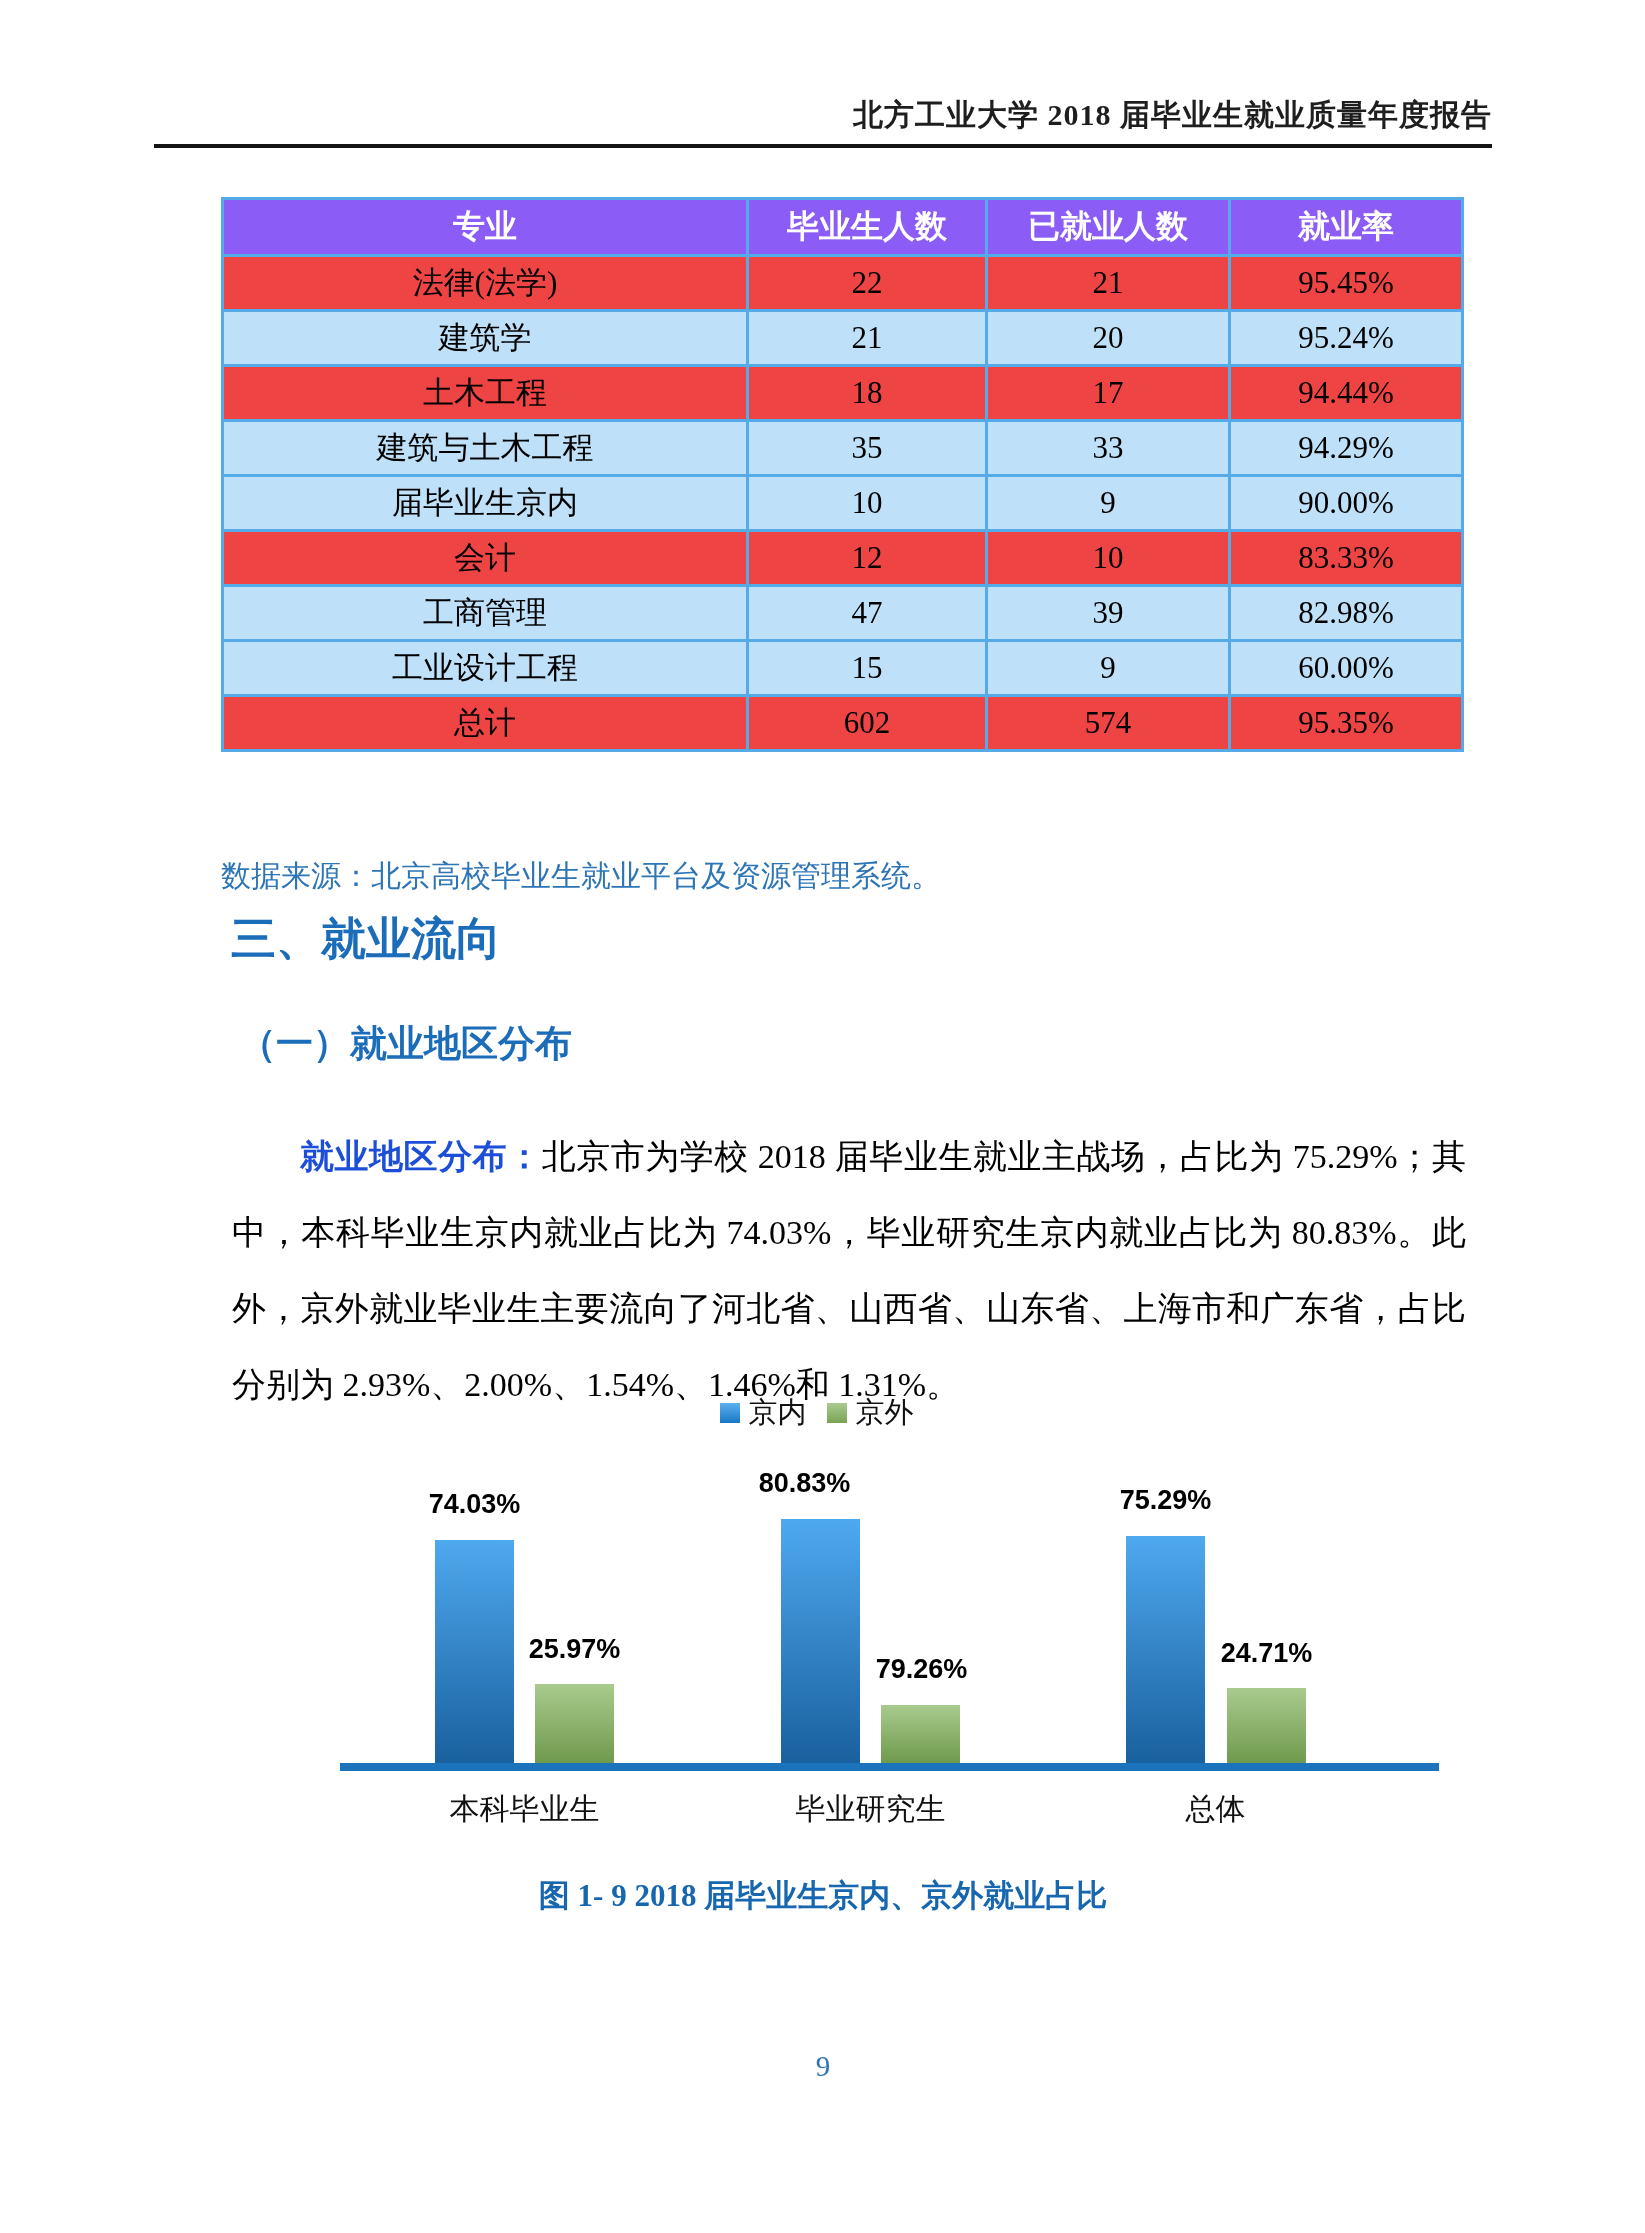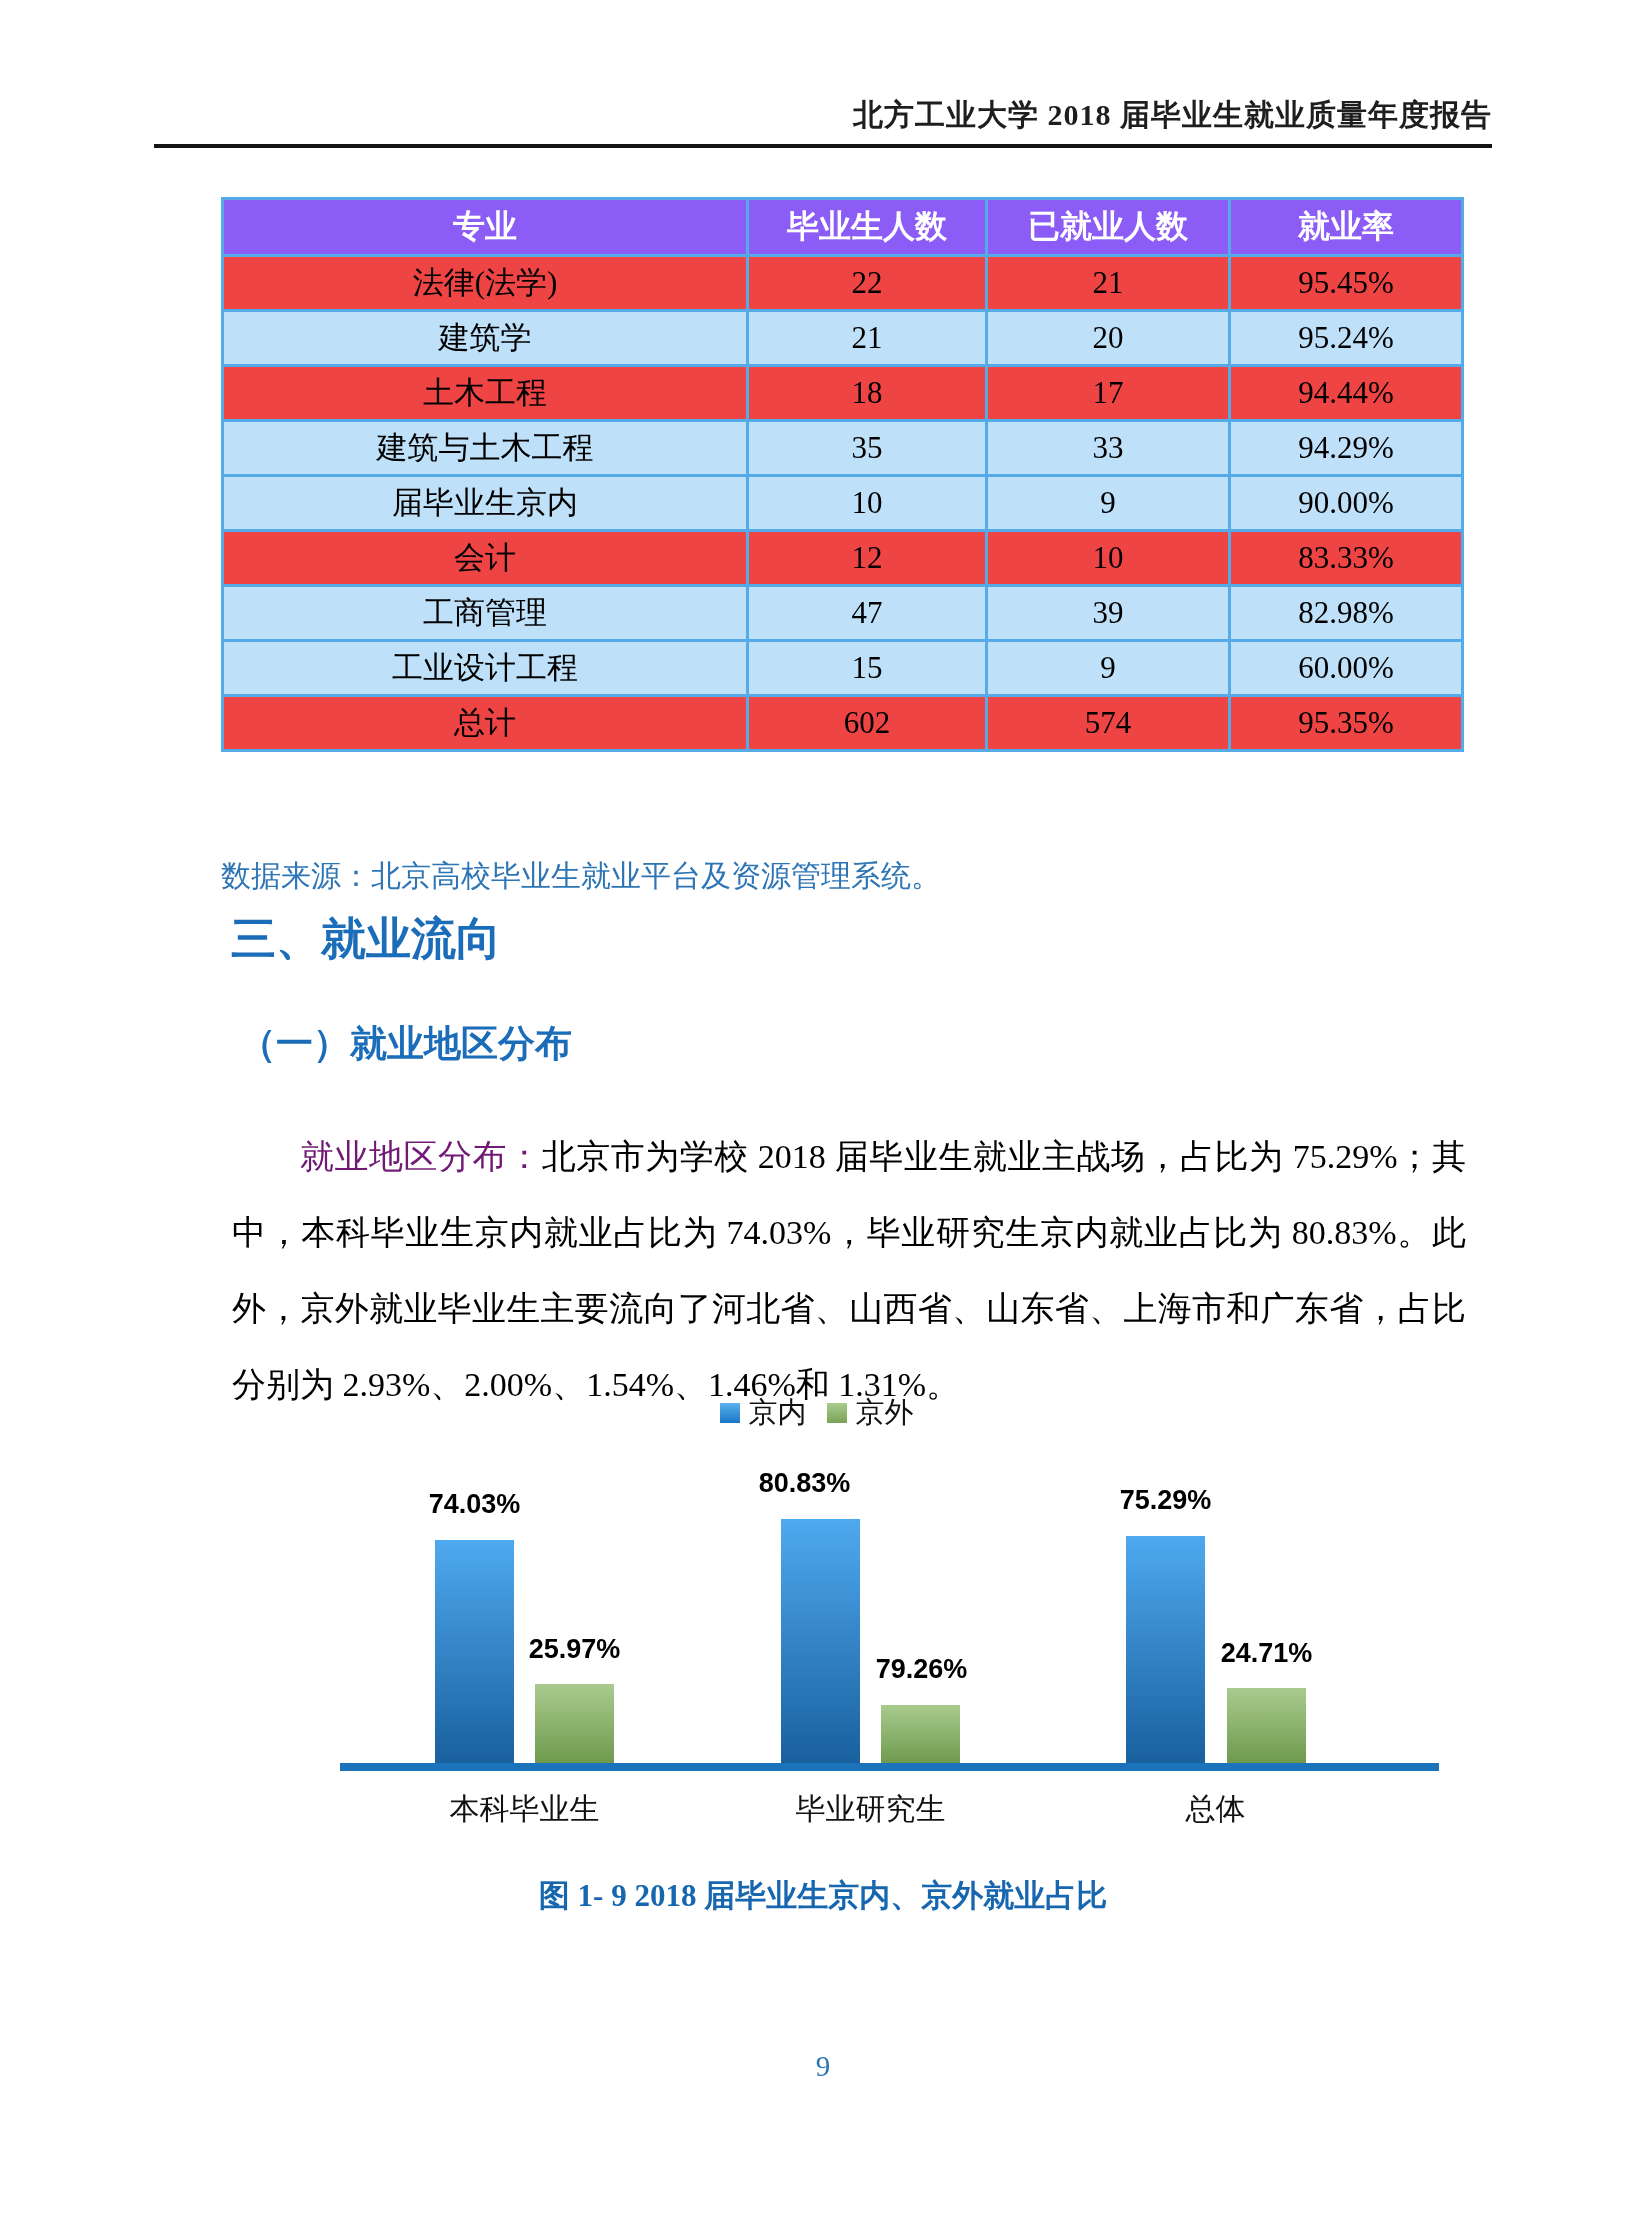--- a/index.html
+++ b/index.html
@@ -22,21 +22,21 @@
 
   .note{position:absolute;left:221px;top:856px;font-size:30px;color:#2e75b6;white-space:nowrap}
 
   .h1{position:absolute;left:231px;top:909px;font-family:"Liberation Sans",sans-serif;
       font-weight:bold;font-size:45px;color:#1c6db9;white-space:nowrap}
   .h2{position:absolute;left:239px;top:1019px;font-family:"Liberation Sans",sans-serif;
       font-weight:bold;font-size:37px;color:#1c6db9;white-space:nowrap}
 
   .para{position:absolute;left:232px;top:1085px;width:1234px;font-size:34px;line-height:76px;
         text-align:justify;color:#000000;text-indent:68px}
-  .para .lead{color:#701a75;font-weight:normal}
+  .para .lead{color:#1d4ed8;font-weight:bold}
 
   
   .legend{position:absolute;left:0;top:1393px;width:1633px;display:flex;justify-content:center;
           gap:20px;align-items:center}
   .legend-item{display:flex;align-items:center;gap:9px}
   .swatch{width:20px;height:20px;display:inline-block}
   .swatch-blue{background:linear-gradient(180deg,#5cb2ef 0%,#1976c4 100%)}
   .swatch-green{background:linear-gradient(180deg,#aacb8e 0%,#7aa355 100%)}
   .legend-label{font-size:29px;color:#111111}
 

